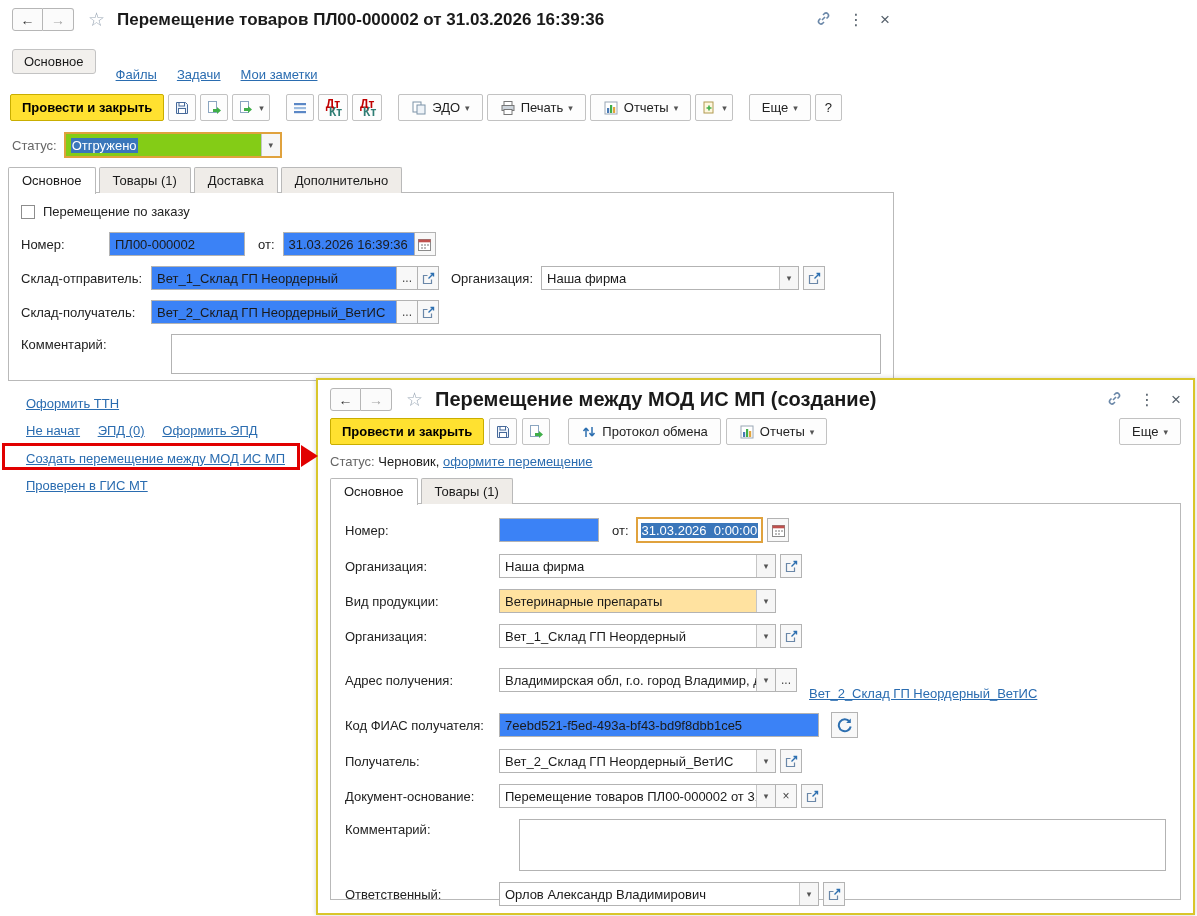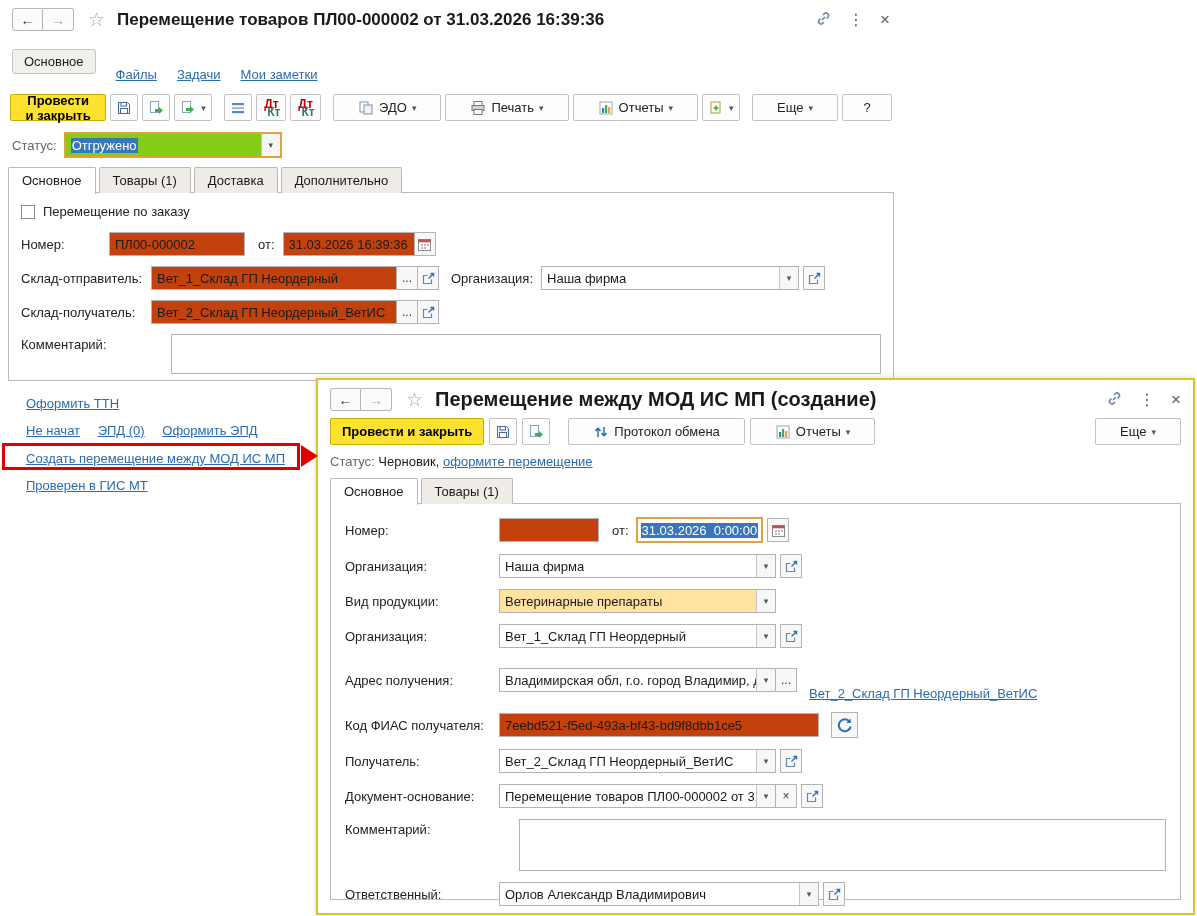--- a/index.html
+++ b/index.html
@@ -22,35 +22,35 @@
   .star{color:#9aa7b5;font-size:19px;margin-left:8px;line-height:1;}
   .win-title{font-size:17px;font-weight:bold;margin-left:6px;white-space:nowrap;}
   .win-controls{margin-left:auto;display:flex;align-items:center;gap:16px;color:#55606b;}
   .menu-dots{font-size:16px;cursor:pointer;}
   .close-x{font-size:17px;cursor:pointer;}
 
   .btn-primary{background:var(--yellow);border:1px solid #c9ae00;font-weight:bold;height:27px;
                padding:0 11px;border-radius:2px;font-size:13px;cursor:pointer;
                font-family:inherit;display:inline-flex;align-items:center;}
   .tb-btn{height:27px;border:1px solid #c2c2c2;background:#fdfdfd;border-radius:2px;cursor:pointer;
-          display:inline-flex;align-items:center;gap:5px;padding:0 24px;font-size:13px;font-family:inherit;color:#222;}
+          display:inline-flex;align-items:center;gap:5px;padding:0 12px;font-size:13px;font-family:inherit;color:#222;}
   .tb-btn.icon-only{padding:0 5px;}
   .dd-caret{font-size:9px;color:#555;}
   .tb-sep{width:8px;}
   .qbtn{width:27px;justify-content:center;}
 
   .tabs{display:flex;padding-left:8px;position:relative;z-index:2;}
   .tab{border:1px solid var(--bd);border-bottom:none;background:var(--tabbg);padding:5px 13px 4px;
        margin-right:3px;border-radius:2px 2px 0 0;cursor:pointer;white-space:nowrap;}
   .tab.active{background:#fff;padding-bottom:6px;margin-bottom:-1px;}
 
   .frow{display:flex;align-items:center;margin-bottom:10px;}
   .frow.top{align-items:flex-start;gap:20px;}
   .lbl{white-space:nowrap;color:#222;}
-  .field{height:24px;border:1px solid #b3b3b3;background:#c2410c;display:flex;align-items:center;
+  .field{height:24px;border:1px solid #b3b3b3;background:#3b82f6;display:flex;align-items:center;
          padding:0 5px;overflow:hidden;white-space:nowrap;}
   .combo{display:flex;height:24px;border:1px solid #b3b3b3;background:#fff;overflow:hidden;}
   .combo-text{flex:1;display:flex;align-items:center;padding:0 5px;overflow:hidden;white-space:nowrap;}
   .combo-dd{width:19px;border-left:1px solid #c5c5c5;background:#f6f6f6;display:flex;align-items:center;
             justify-content:center;color:#555;font-size:9px;cursor:pointer;flex:none;}
   .sq-btn{width:22px;height:24px;border:1px solid #b3b3b3;background:#f8f8f8;display:flex;align-items:center;
           justify-content:center;font-size:12px;color:#444;cursor:pointer;padding:0;flex:none;}
   .attach{margin-left:-1px;}
   .gap4{margin-left:4px;} .gap12{margin-left:12px;}
   .sel{background:var(--sel);color:#fff;white-space:pre;padding:0 1px;}

